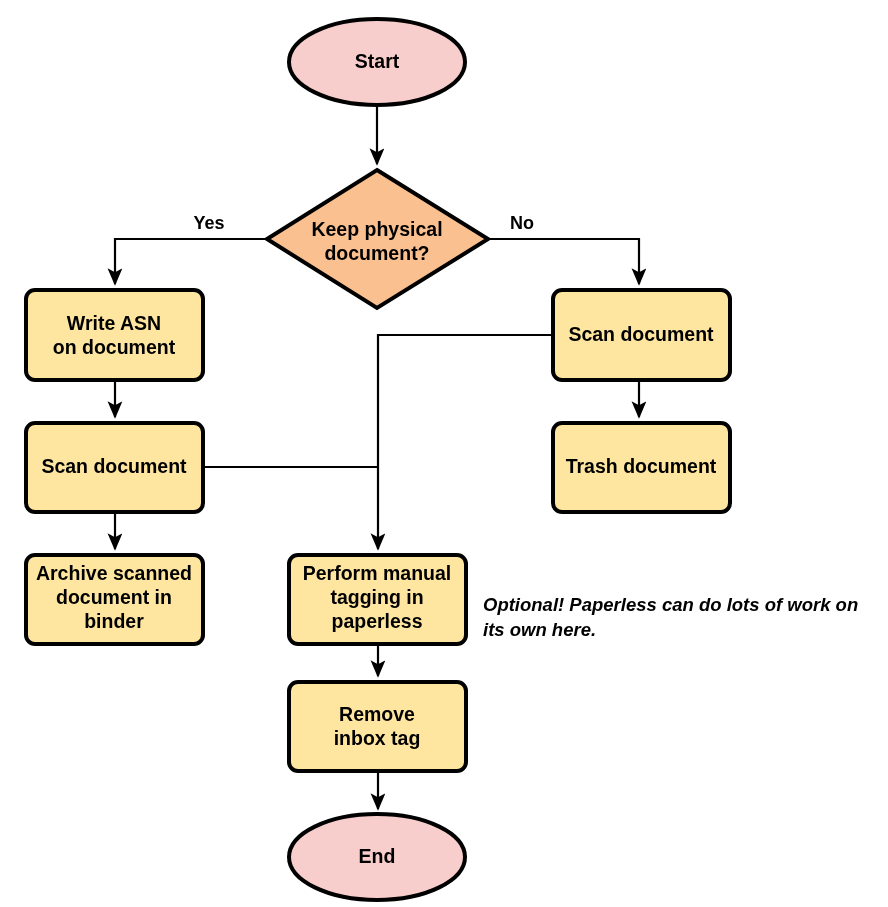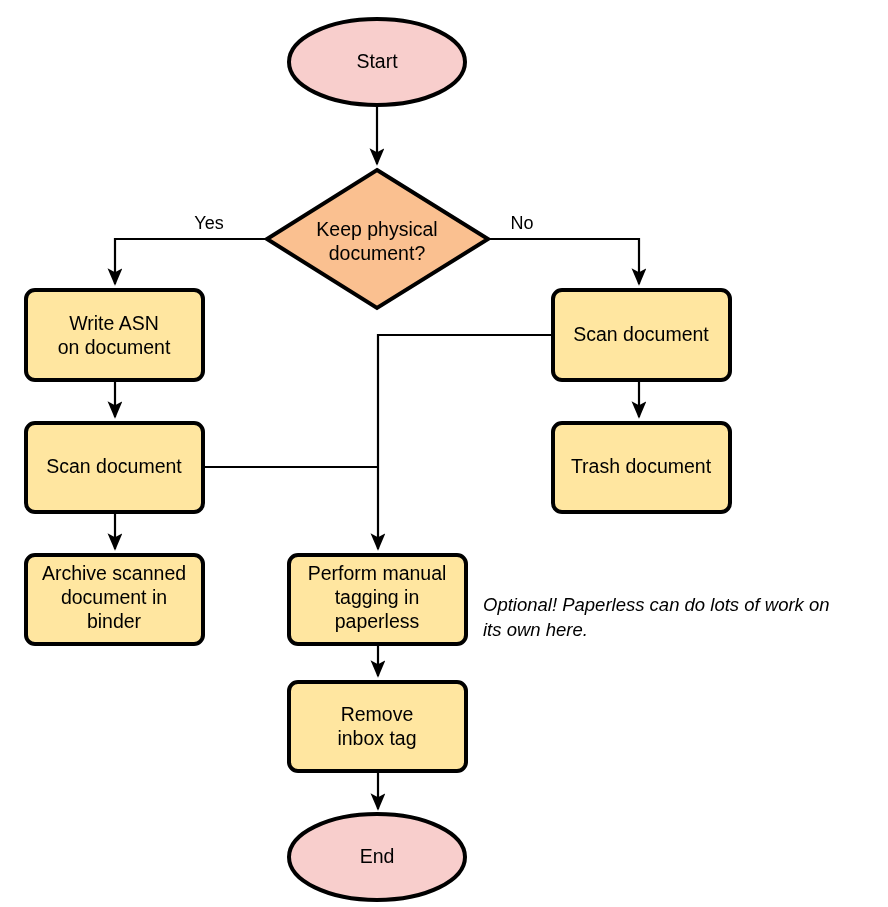--- a/index.html
+++ b/index.html
@@ -9,20 +9,21 @@
   }
   body {
     font-family: "Liberation Sans", sans-serif;
   }
   #flowchart-canvas {
     position: relative;
     width: 888px;
     height: 907px;
     background: #ffffff;
     overflow: hidden;
+    font-weight: bold;
   }
   #flow-svg {
     position: absolute;
     left: 0;
     top: 0;
     width: 888px;
     height: 907px;
   }
   .node-label {
     font-family: "Liberation Sans", sans-serif;

